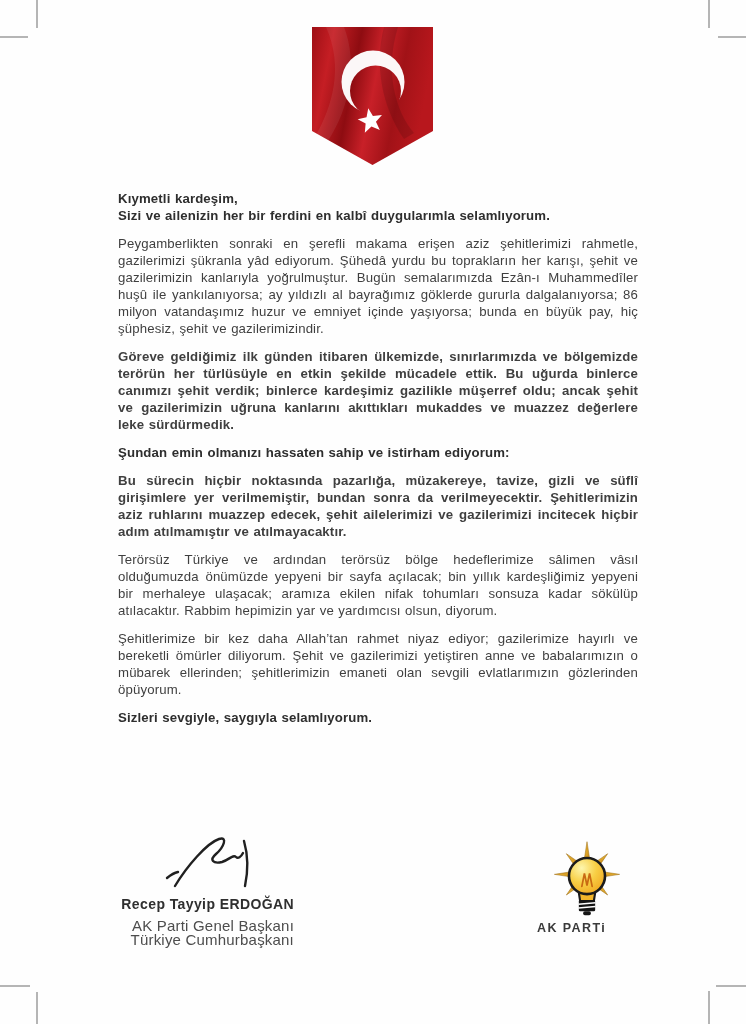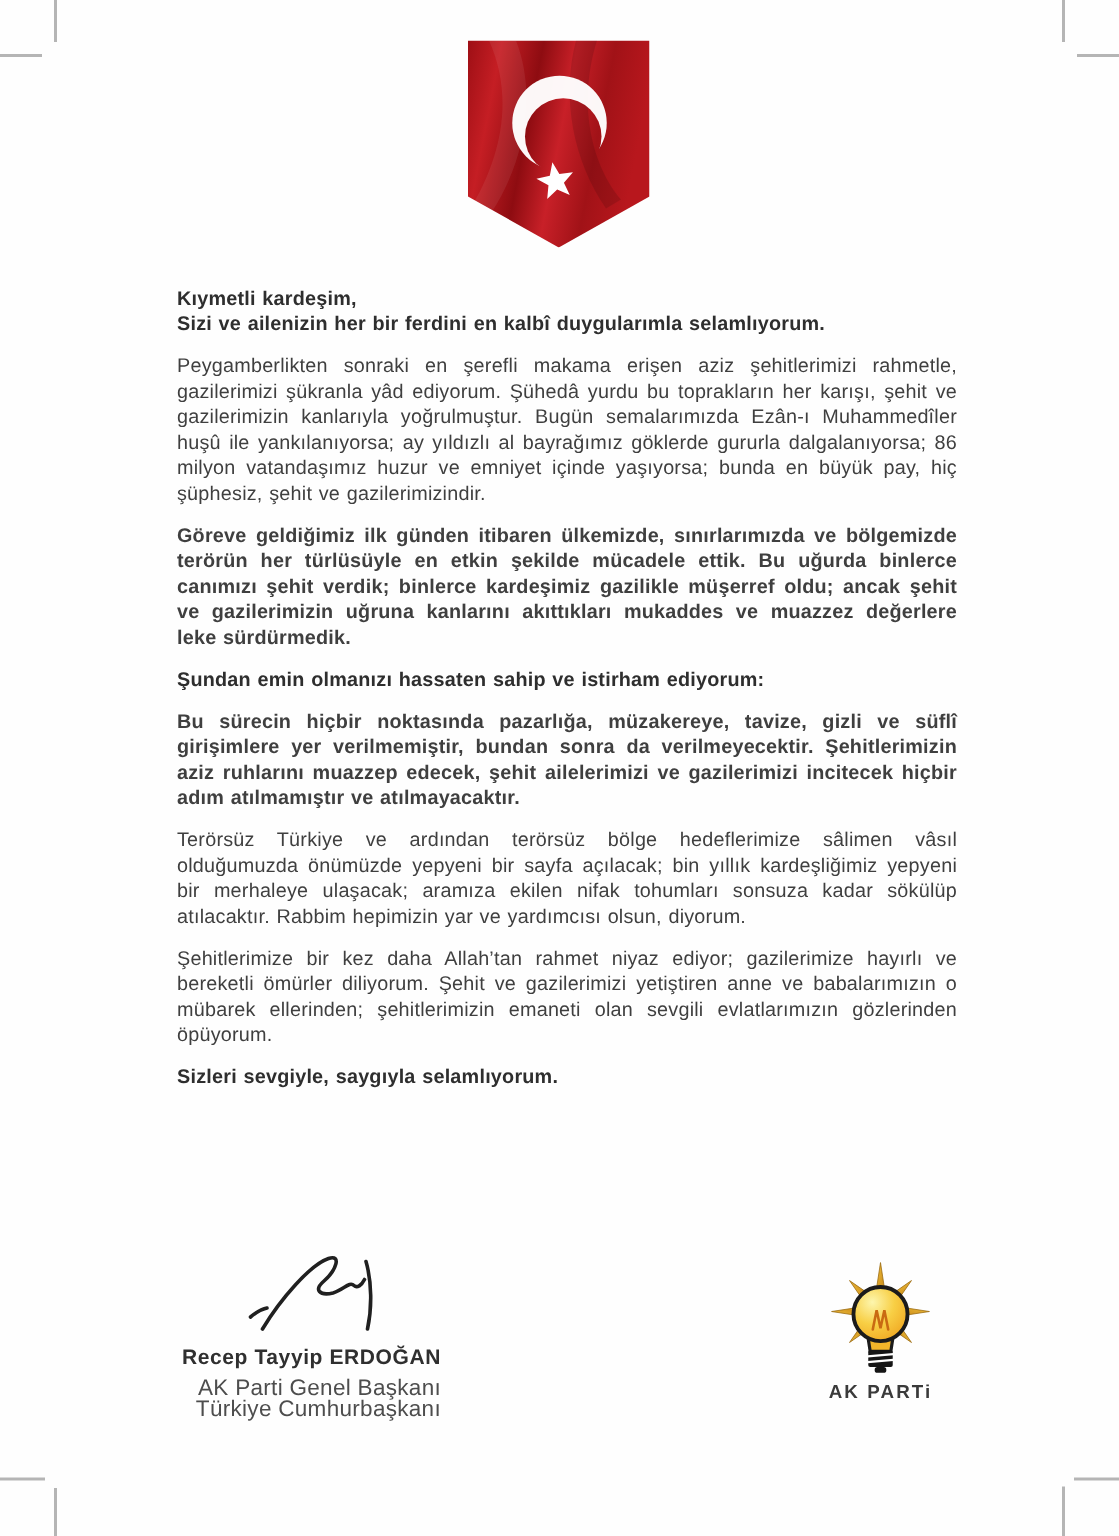--- a/index.html
+++ b/index.html
@@ -28,21 +28,21 @@
   }
   .sig-block svg{display:block;margin:0 auto;}
   .sig-name{
     font-weight:bold;font-size:14px;letter-spacing:0.4px;color:#2f2f2f;margin-top:2px;
   }
   .sig-title{
     font-size:15px;line-height:13.5px;color:#4d4d4d;letter-spacing:0.2px;
   }
   .sig-title.first{margin-top:7px;}
   
-  .akp-logo{position:absolute;left:537px;top:840px;width:100px;text-align:center;}
+  .akp-logo{position:absolute;left:537px;top:840px;width:100px;text-align:left;}
   .akp-logo svg{display:block;margin:0 auto;}
   .akp-wordmark{
     font-weight:bold;font-size:12.5px;letter-spacing:1.4px;color:#3a3a3a;margin-top:2px;
   }
 </style>
 </head>
 <body>
 
 <div class="page-root">
 

